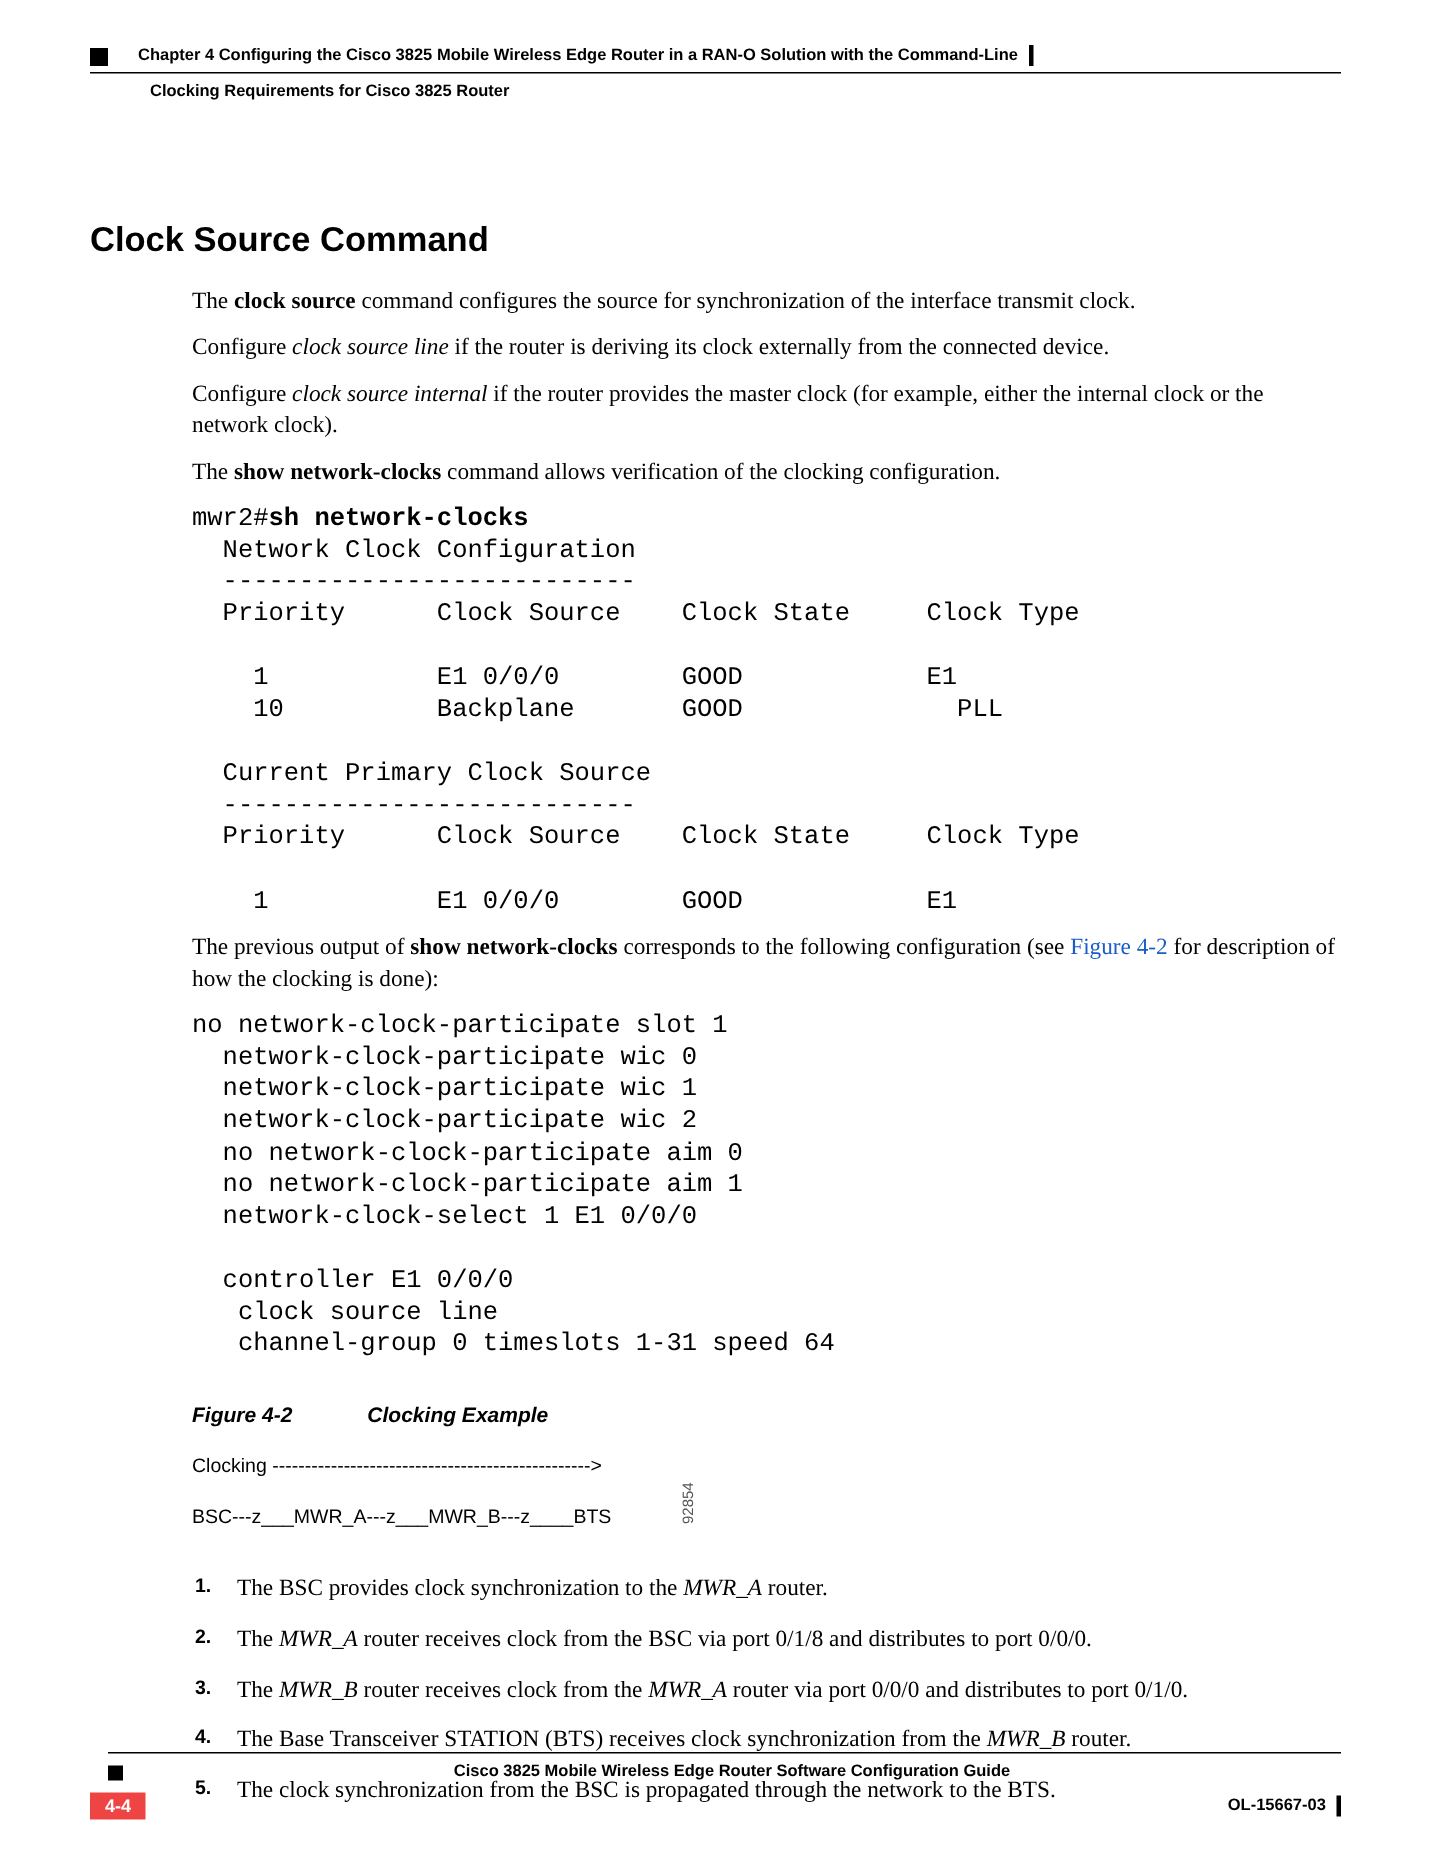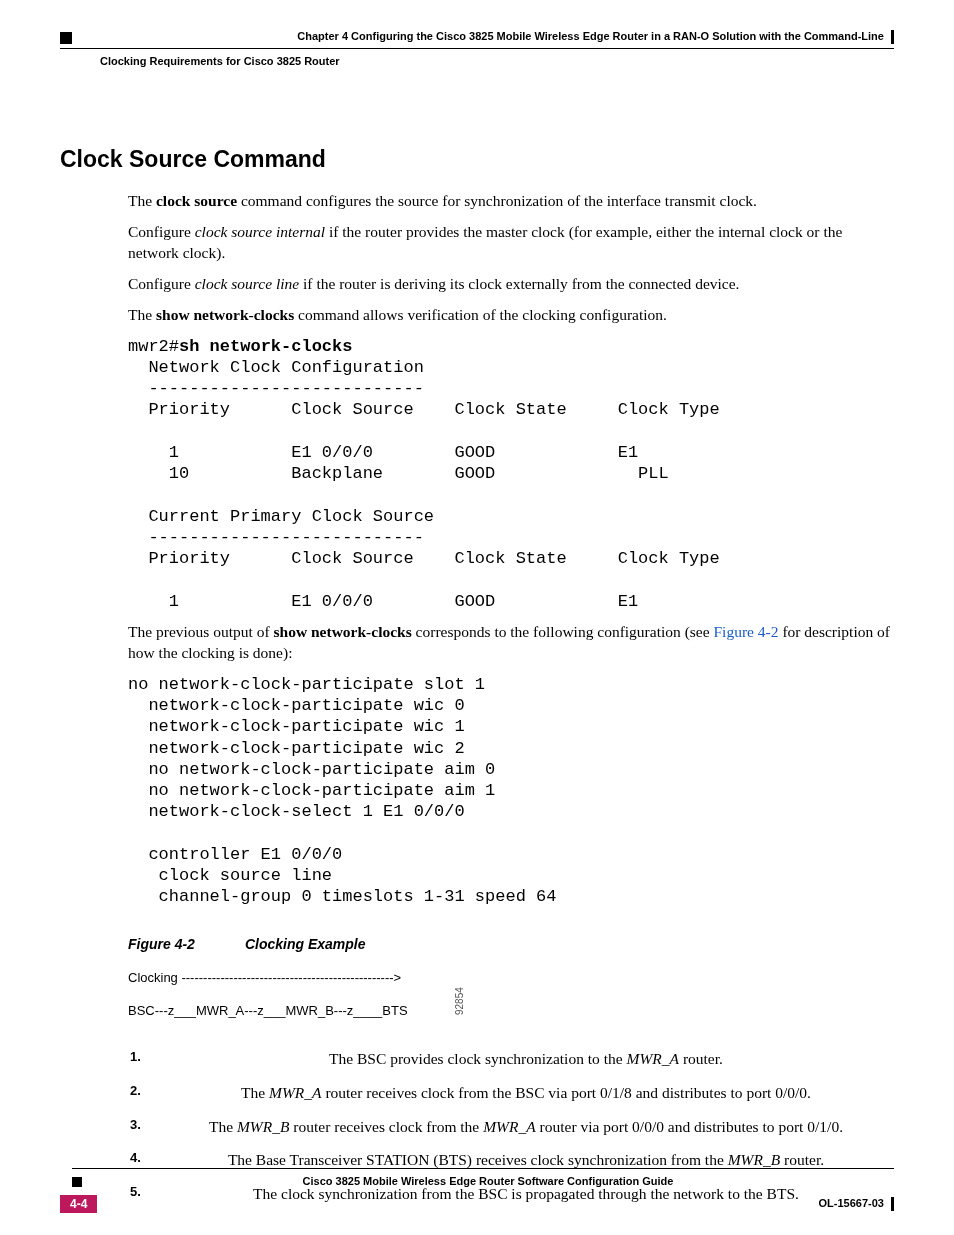--- a/index.html
+++ b/index.html
@@ -29,21 +29,21 @@
     border-bottom: 1px solid #000;
     padding-bottom: 4px;
   }
   .header-left-sq {
     width: 12px; height: 12px; background: #000; display: inline-block; vertical-align: middle;
   }
   .header-right-bar {
     width: 3px; height: 14px; background: #000; display: inline-block; vertical-align: middle; margin-left:4px;
   }
   .header-right {
-    text-align: right;
+    text-align: left;
     flex: 1;
     padding-left: 20px;
   }
   .header-sub {
     font-family: Arial, Helvetica, sans-serif;
     font-size: 11px;
     font-weight: bold;
     margin-top: 6px;
     margin-left: 40px;
   }
@@ -91,21 +91,20 @@
     position: relative;
     left: 40px;
     top: 12px;
     color:#555;
   }
   ol.steps {
     margin: 26px 0 0 0;
     padding-left: 22px;
     list-style: none;
     counter-reset: step;
-    text-align: center;
   }
   ol.steps > li {
     counter-increment: step;
     position: relative;
     padding-left: 8px;
     margin-bottom: 12px;
     line-height: 1.4;
   }
   ol.steps > li::before {
     content: counter(step) ".";
@@ -131,21 +130,21 @@
     left: 60px; right: 60px;
     bottom: 22px;
     display: flex;
     justify-content: space-between;
     align-items: center;
     font-family: Arial, Helvetica, sans-serif;
     font-size: 11px;
     font-weight: bold;
   }
   .page-num-box {
-    background: #be185d;
+    background: #ef4444;
     color: #fff;
     padding: 2px 10px;
     font-family: Arial, Helvetica, sans-serif;
     font-size: 12px;
   }
   .footer-right-bar {
     width: 3px; height: 14px; background: #000; display:inline-block; vertical-align:middle; margin-left:4px;
   }
 </style>
 </head>
@@ -162,24 +161,24 @@
   </div>
   <div class="header-sub">Clocking Requirements for Cisco 3825 Router</div>
 
   <h2 class="section-heading">Clock Source Command</h2>
 
   <div class="body-text">
     <p>
       <span>The </span><span class="bold">clock source</span><span> command configures the source for synchronization of the interface transmit clock.</span>
     </p>
     <p>
+      <span>Configure </span><span class="italic">clock source line</span><span> if the router is deriving its clock externally from the connected device.</span>
+    </p>
+    <p>
       <span>Configure </span><span class="italic">clock source internal</span><span> if the router provides the master clock (for example, either the internal clock or the network clock).</span>
-    </p>
-    <p>
-      <span>Configure </span><span class="italic">clock source line</span><span> if the router is deriving its clock externally from the connected device.</span>
     </p>
     <p>
       <span>The </span><span class="bold">show network-clocks</span><span> command allows verification of the clocking configuration.</span>
     </p>
 
     <pre class="cli"><span>mwr2#</span><span class="bold">sh network-clocks</span>
 <span>  Network Clock Configuration
   ---------------------------
   Priority      Clock Source    Clock State     Clock Type
 

